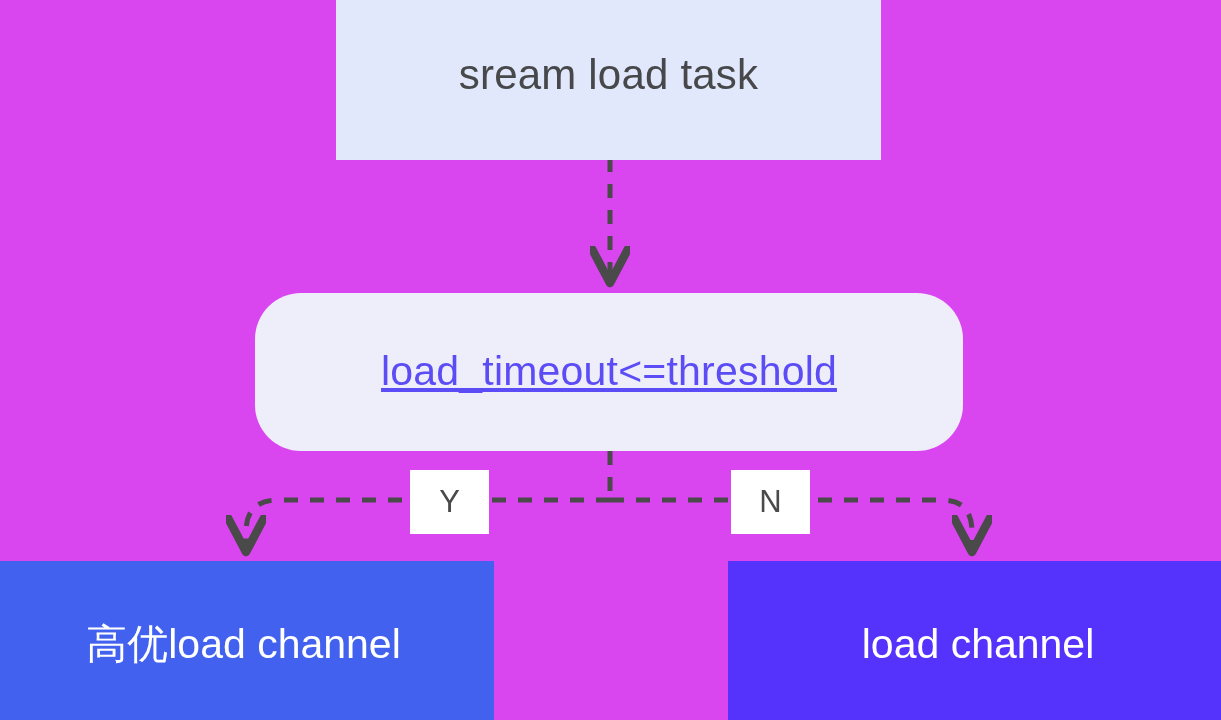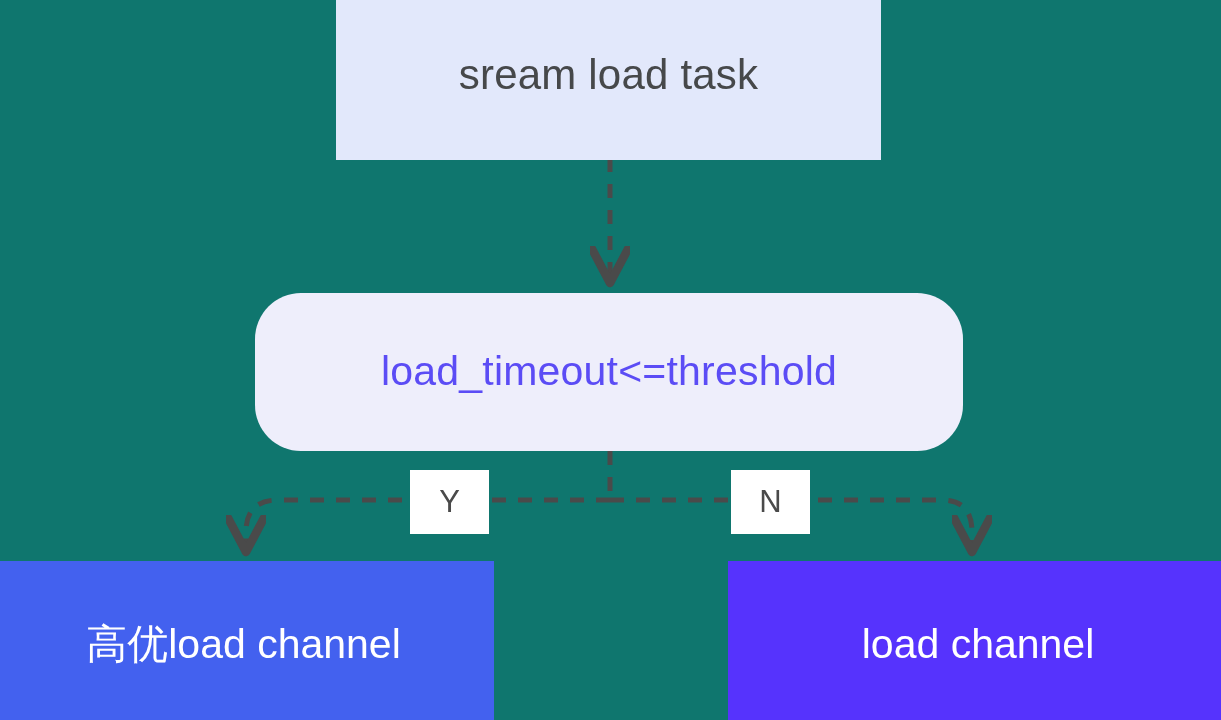--- a/index.html
+++ b/index.html
@@ -8,21 +8,21 @@
     padding: 0;
     background: #000000;
   }
   body {
     font-family: "Liberation Sans", sans-serif;
   }
   #canvas {
     position: relative;
     width: 1221px;
     height: 720px;
-    background: #0f766e;
+    background: #d946ef;
     overflow: hidden;
   }
   #edge-layer {
     position: absolute;
     left: 0;
     top: 0;
     width: 1221px;
     height: 720px;
     pointer-events: none;
   }
@@ -53,20 +53,21 @@
   #node-decision {
     left: 255px;
     top: 293px;
     width: 708px;
     height: 158px;
     background: #eeeefb;
     color: #5b4cf5;
     font-size: 41px;
     border-radius: 46px;
     letter-spacing: 0.2px;
+    text-decoration: underline;
   }
 
   
   #node-hipri {
     left: -7px;
     top: 561px;
     width: 501px;
     height: 168px;
     background: #4361ef;
     color: #ffffff;

